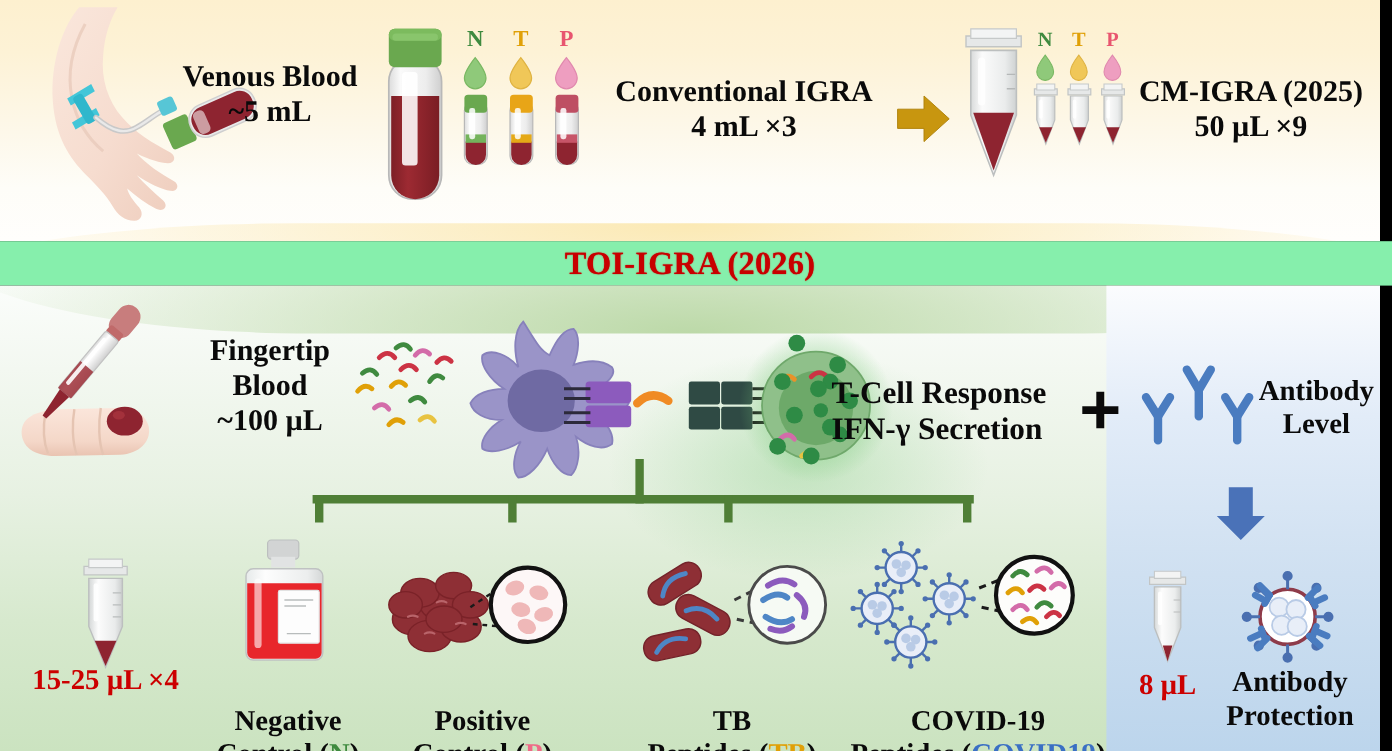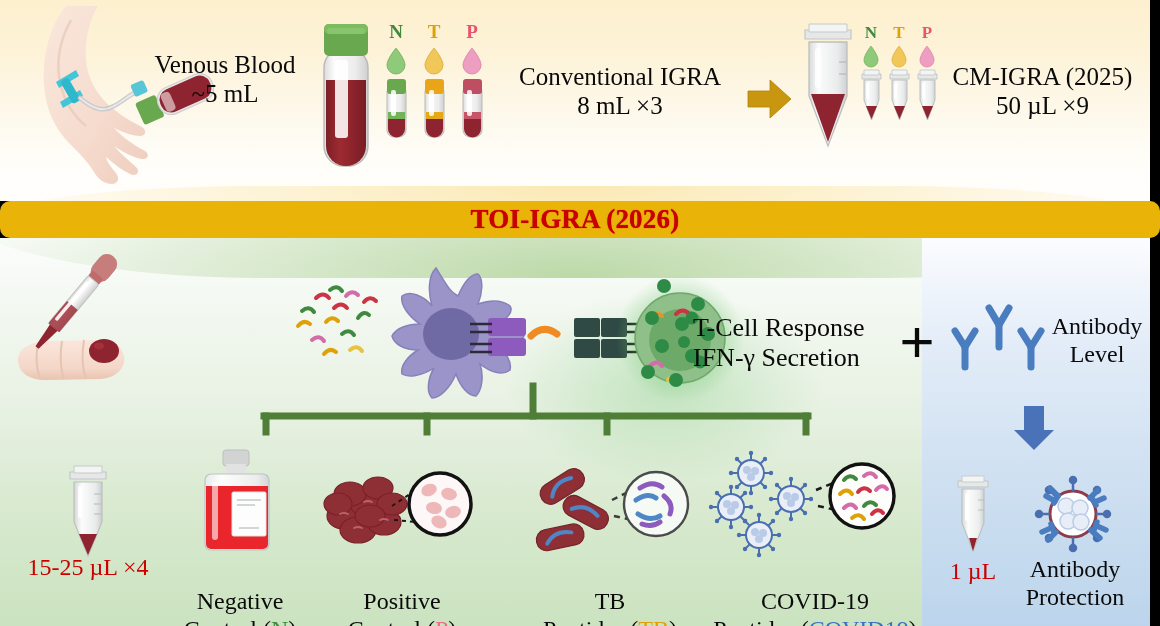--- a/index.html
+++ b/index.html
@@ -8,42 +8,42 @@
 
   
   #top-panel{position:absolute;left:0;top:0;width:1150px;height:201px;
     background:linear-gradient(180deg,#fdf0cf 0%,#fdf2d6 22%,#fdf8ea 55%,#fefdf8 78%,#fffefc 100%);
     overflow:hidden;}
   #top-panel .sun{position:absolute;left:50%;top:186px;transform:translateX(-50%);
     width:1300px;height:120px;border-radius:50%/100%;
     background:radial-gradient(ellipse at 50% 0%,#fbe9b4 0%,rgba(251,233,180,0) 70%);}
 
   
-  #banner{position:absolute;left:0;top:201px;width:1160px;height:37px;background:#eab308;border-radius:10px;}
+  #banner{position:absolute;left:0;top:201px;width:1160px;height:37px;background:#86efac;}
   #banner-title{position:absolute;left:0;top:0;width:1150px;height:37px;
     display:flex;align-items:center;justify-content:center;
     color:#c80000;font-size:27px;font-weight:bold;letter-spacing:.2px;
     text-shadow:0 0 1px #c80000;}
 
   
   #bottom-panel{position:absolute;left:0;top:238px;width:1150px;height:388px;
     background:linear-gradient(180deg,#fbfdfb 0%,#f3f8f1 18%,#e7f1e2 45%,#d7e9ce 72%,#cbe3c0 100%);
     overflow:hidden;}
   #bottom-panel .greenarc{position:absolute;left:50%;top:-110px;transform:translateX(-50%);
     width:1250px;height:150px;border-radius:50%/100%;
     background:radial-gradient(ellipse at 50% 100%,#bcd9a8 0%,rgba(188,217,168,0) 72%);}
   #bottom-panel .glow{position:absolute;left:500px;top:50px;width:330px;height:200px;
     background:radial-gradient(ellipse at 50% 50%,rgba(120,200,120,.35) 0%,rgba(120,200,120,0) 68%);}
 
   
   #antibody-panel{position:absolute;left:922px;top:0;width:228px;height:388px;
     background:linear-gradient(180deg,#fbfcfe 0%,#e2ecf8 28%,#cfe0f1 62%,#bcd5ec 100%);}
 
   
-  .lbl{position:absolute;color:#0a0a0a;font-weight:normal;text-align:center;line-height:1.16;
+  .lbl{position:absolute;color:#0a0a0a;font-weight:bold;text-align:center;line-height:1.16;
        white-space:pre-line;}
   .red{color:#cc0000;}
   .t-n{color:#3f8a3f;}
   .t-p{color:#ef6a87;}
   .t-tb{color:#e0a007;}
   .t-cov{color:#3a6fc4;}
 
   svg{display:block;overflow:visible;}
   .svgwrap{position:absolute;}
 </style>
@@ -144,21 +144,21 @@
           <rect x="3" y="63" width="19" height="52" rx="7" fill="url(#glass)" stroke="#b8b8b8" stroke-width="1"></rect>
           <path d="M4 96 h17 v11 a8 8 0 0 1 -17 0 Z" fill="#8e2430"></path>
           <rect x="4" y="90" width="17" height="7" fill="#c75568"></rect>
           <rect x="3" y="57" width="19" height="15" rx="3" fill="#be4f63"></rect>
           <rect x="7" y="68" width="5" height="26" rx="2" fill="#fff" opacity=".85"></rect>
         </g>
       </svg>
     </div>
 
     <div class="lbl" style="left:495px;top:62px;width:250px;font-size:25px;">Conventional IGRA
-8 mL ×3</div>
+4 mL ×3</div>
 
     <div class="svgwrap" style="left:746px;top:78px;">
       <svg width="48" height="42" viewBox="0 0 48 42">
         <path d="M2 13 h22 V2 l21 19 l-21 19 V29 H2 Z" fill="#c8960f"></path>
         <path d="M2 13 h22 V2 l21 19 l-21 19 V29 H2 Z" fill="none" stroke="#b0830b" stroke-width=".8"></path>
       </svg>
     </div>
 
     <div class="svgwrap" style="left:803px;top:22px;">
       <svg width="135" height="150" viewBox="0 0 135 150">
@@ -256,20 +256,23 @@
           <rect x="52" y="-6" width="20" height="30" rx="10" fill="#c87d7d"></rect>
           <rect x="55" y="18" width="14" height="8" rx="2" fill="#c06a6a"></rect>
           <rect x="55" y="25" width="14" height="62" rx="2" fill="url(#pipe)" stroke="#c2c2c2" stroke-width="1"></rect>
           <rect x="55" y="58" width="14" height="29" fill="#9d3038" opacity=".85"></rect>
           <path d="M57 87 h10 l-3 26 h-4 Z" fill="#8e2430"></path>
           <rect x="57" y="30" width="3.5" height="50" rx="1.5" fill="#fff" opacity=".9"></rect>
         </g>
       </svg>
     </div>
 
+    <div class="lbl" style="left:145px;top:40px;width:160px;font-size:25px;">Fingertip
+Blood
+~100 µL</div>
 
     <div class="svgwrap" style="left:280px;top:262px;">
       <svg width="420" height="0" viewBox="0 0 1 1"></svg>
     </div>
     <div class="svgwrap" style="left:288px;top:18px;">
       <svg width="430" height="170" viewBox="0 0 430 170">
         <defs>
           <radialGradient id="tglow" cx="50%" cy="50%" r="50%">
             <stop offset="45%" stop-color="#7ccb7c" stop-opacity=".55"></stop>
             <stop offset="100%" stop-color="#7ccb7c" stop-opacity="0"></stop>
@@ -667,21 +670,21 @@
         </defs>
         <path d="M7 15 h22 v34 l-11 28 l-11 -28 Z" fill="url(#mt3)" stroke="#bcbfbf" stroke-width="1.1"></path>
         <path d="M14 64 h8 l-4 13 Z" fill="#8e2430"></path>
         <path d="M3 7 h30 v6 h-30 Z" fill="#e6e8e8" stroke="#c2c5c5" stroke-width="1"></path>
         <path d="M7 2 h22 v6 h-22 Z" fill="#f3f4f4" stroke="#c6c9c9" stroke-width=".9"></path>
         <line x1="23" y1="26" x2="29" y2="26" stroke="#b9bcbc" stroke-width="1"></line>
         <line x1="23" y1="36" x2="29" y2="36" stroke="#b9bcbc" stroke-width="1"></line>
         <rect x="10" y="19" width="3.5" height="28" rx="1.7" fill="#ffffff" opacity=".85"></rect>
       </svg>
     </div>
-    <div class="lbl red" style="left:930px;top:320px;width:86px;font-size:24px;">1 µL</div>
+    <div class="lbl red" style="left:930px;top:320px;width:86px;font-size:24px;">8 µL</div>
 
     <div class="svgwrap" style="left:1024px;top:228px;">
       <svg width="98" height="96" viewBox="0 0 98 96">
         <circle cx="49" cy="48" r="23" fill="#ffffff" stroke="#8e3b4a" stroke-width="3"></circle>
         <g stroke="#4a6fb0" stroke-width="2.5" fill="#4a6fb0">
           <g transform="rotate(0 49 48)">
               <line x1="49" y1="25" x2="49" y2="16"></line>
               <circle cx="49" cy="14" r="3"></circle>
             </g>
           <g transform="rotate(45 49 48)">

